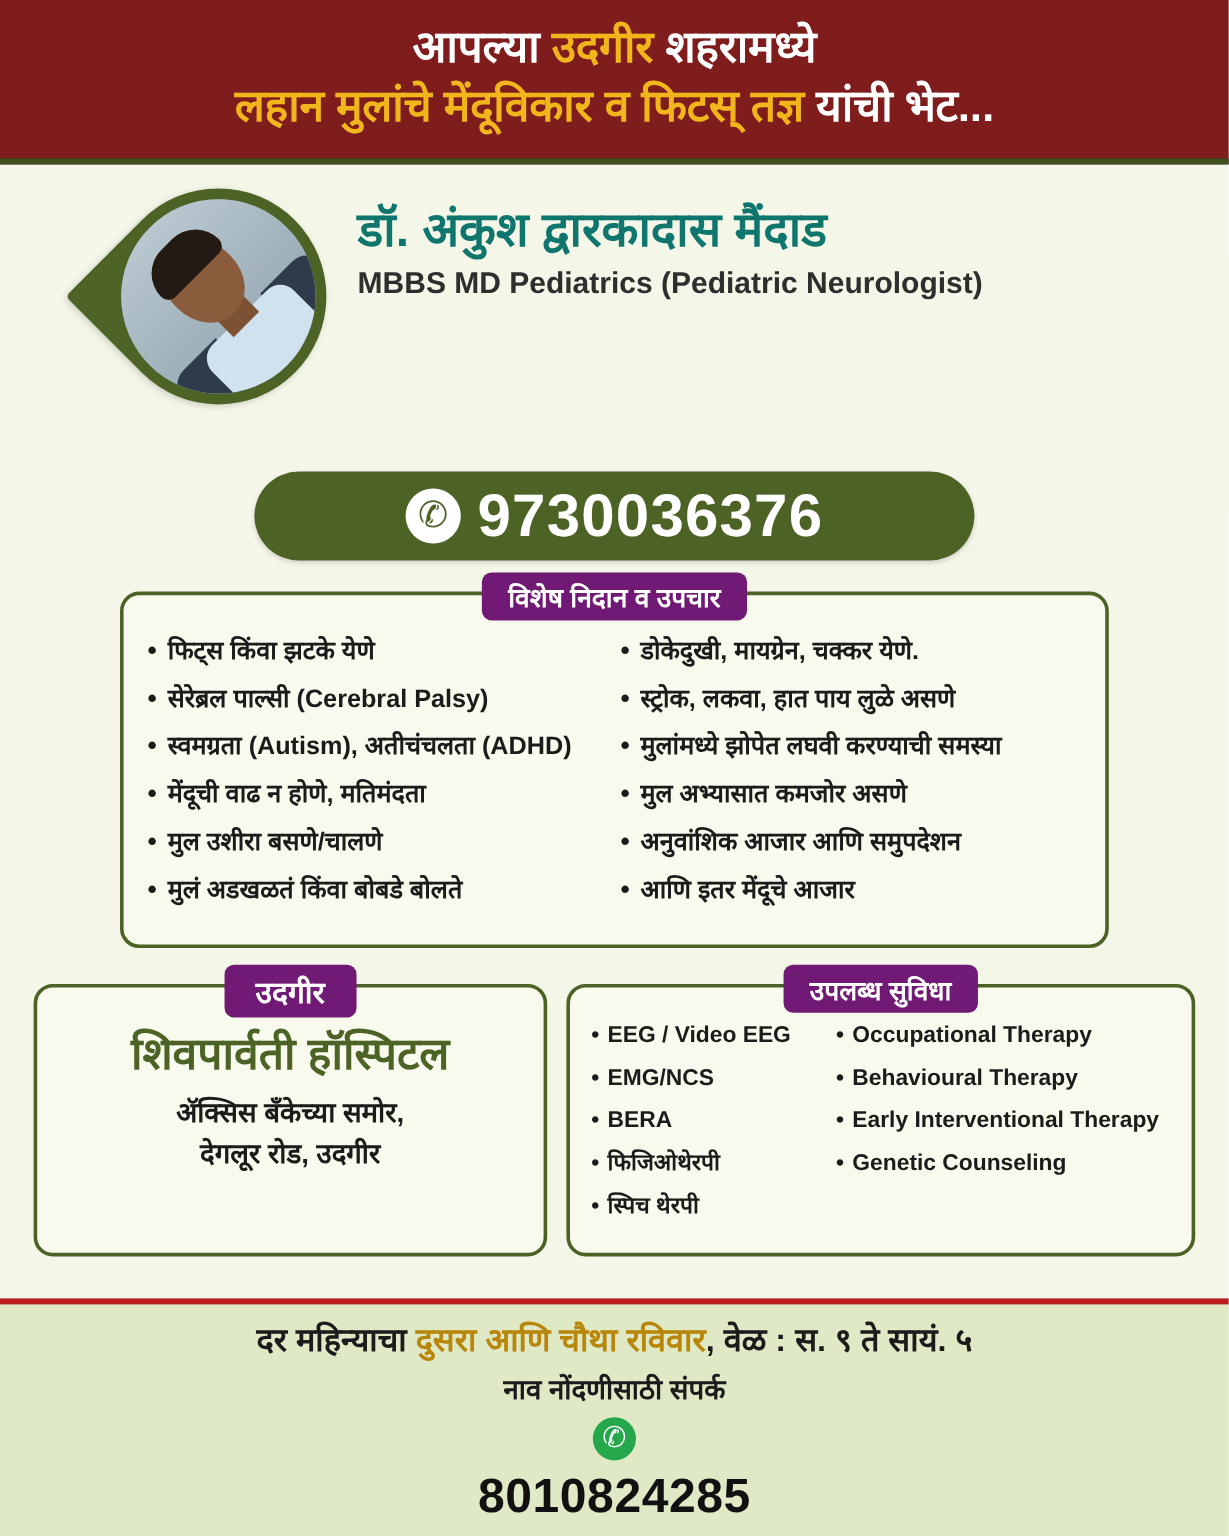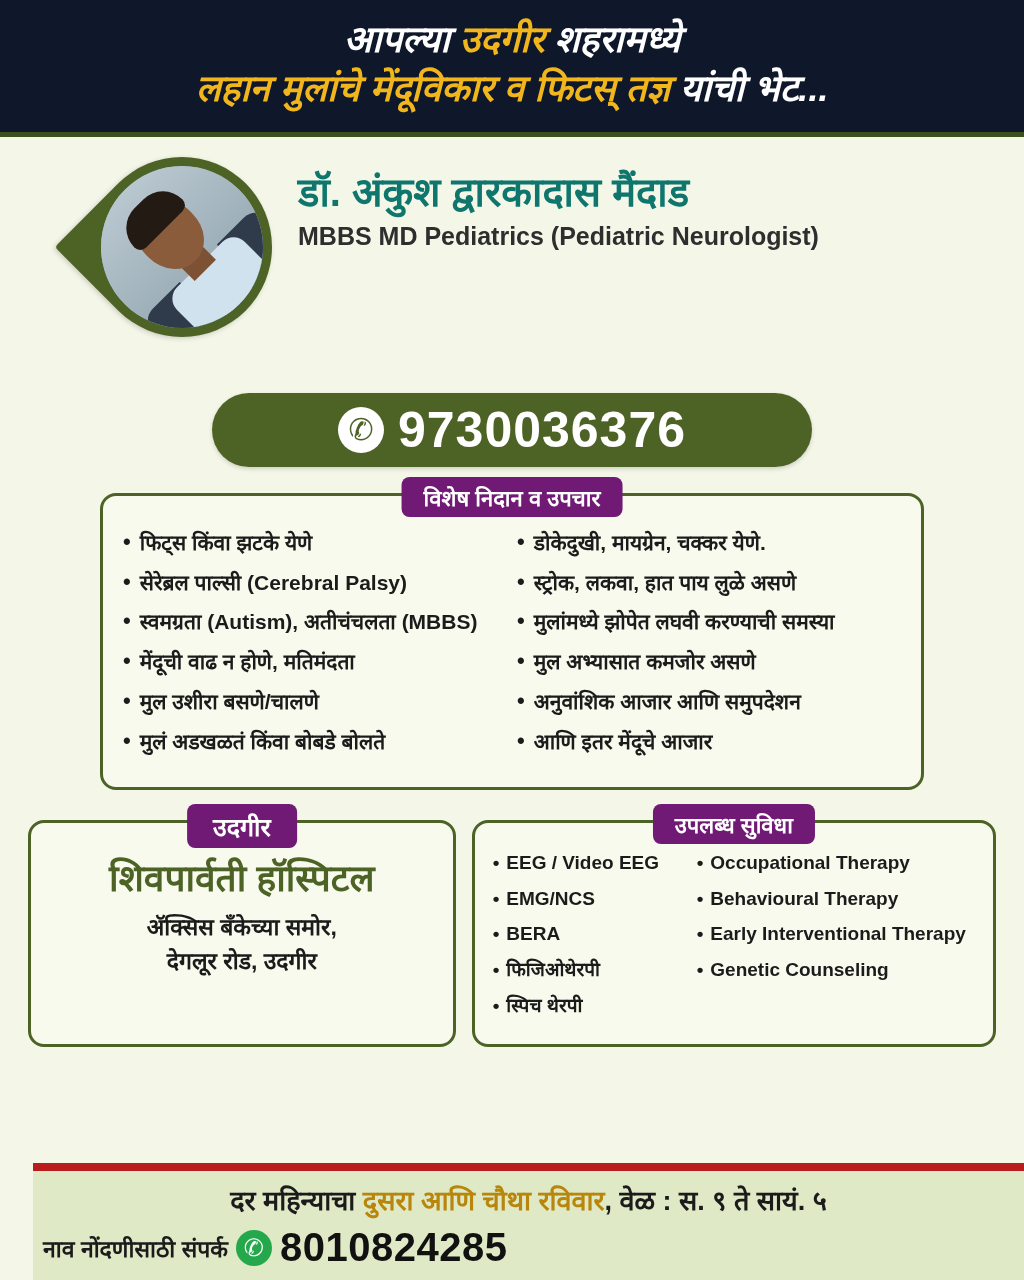--- a/index.html
+++ b/index.html
@@ -12,25 +12,24 @@
   #poster {
     position: relative;
     width: 1024px; height: 1280px;
     background: #f4f7e8;
     display: flex;
     flex-direction: column;
   }
 
   
   .header {
-    background: #0f172a;
+    background: #7f1d1d;
     padding: 16px 20px 18px 20px;
     text-align: center;
     border-bottom: 5px solid #3c4f1d;
-    font-style: italic;
   }
   .header-line {
     color: #ffffff;
     font-weight: bold;
     line-height: 1.32;
     letter-spacing: -0.2px;
   }
   .header-line.l1 { font-size: 37px; }
   .header-line.l2 { font-size: 37px; }
   .hl-accent { color: #f2b61d; }
@@ -176,32 +175,31 @@
   .facil-item {
     display: flex; align-items: flex-start; gap: 7px;
     font-size: 19px; font-weight: bold; color: #1b1b1b;
     line-height: 1.25; margin-bottom: 12px;
   }
 
   
   .footer {
     margin-top: auto;
     background: #dfe9c6;
-    border-top: 8px solid #b91c1c;
+    border-top: 5px solid #b91c1c;
     padding: 14px 10px 10px 10px;
     text-align: center;
-    margin-left: 33px;
   }
   .footer-time {
     font-size: 27px; font-weight: bold; color: #1b1b1b; line-height: 1.2;
   }
   .ft-accent { color: #b8860b; }
   .footer-reg {
     margin-top: 8px;
-    display: flex; align-items: center; justify-content: flex-start; gap: 8px;
+    display: flex; align-items: center; justify-content: flex-start; gap: 8px; flex-direction: column;
   }
   .footer-reg .lbl { font-size: 23px; font-weight: bold; color: #1b1b1b; }
   .wa-sm {
     width: 36px; height: 36px; border-radius: 50%;
     background: #25a84b; color: #ffffff;
     display: flex; align-items: center; justify-content: center;
     font-size: 24px; line-height: 1;
   }
   .footer-num { font-size: 40px; font-weight: bold; color: #111111; letter-spacing: .5px; }
 </style>
@@ -248,21 +246,21 @@
         <div class="svc-item">
             <span class="dot">•</span>
             <span>फिट्स किंवा झटके येणे</span>
           </div>
         <div class="svc-item">
             <span class="dot">•</span>
             <span>सेरेब्रल पाल्सी (Cerebral Palsy)</span>
           </div>
         <div class="svc-item">
             <span class="dot">•</span>
-            <span>स्वमग्रता (Autism), अतीचंचलता (MBBS)</span>
+            <span>स्वमग्रता (Autism), अतीचंचलता (ADHD)</span>
           </div>
         <div class="svc-item">
             <span class="dot">•</span>
             <span>मेंदूची वाढ न होणे, मतिमंदता</span>
           </div>
         <div class="svc-item">
             <span class="dot">•</span>
             <span>मुल उशीरा बसणे/चालणे</span>
           </div>
         <div class="svc-item">

